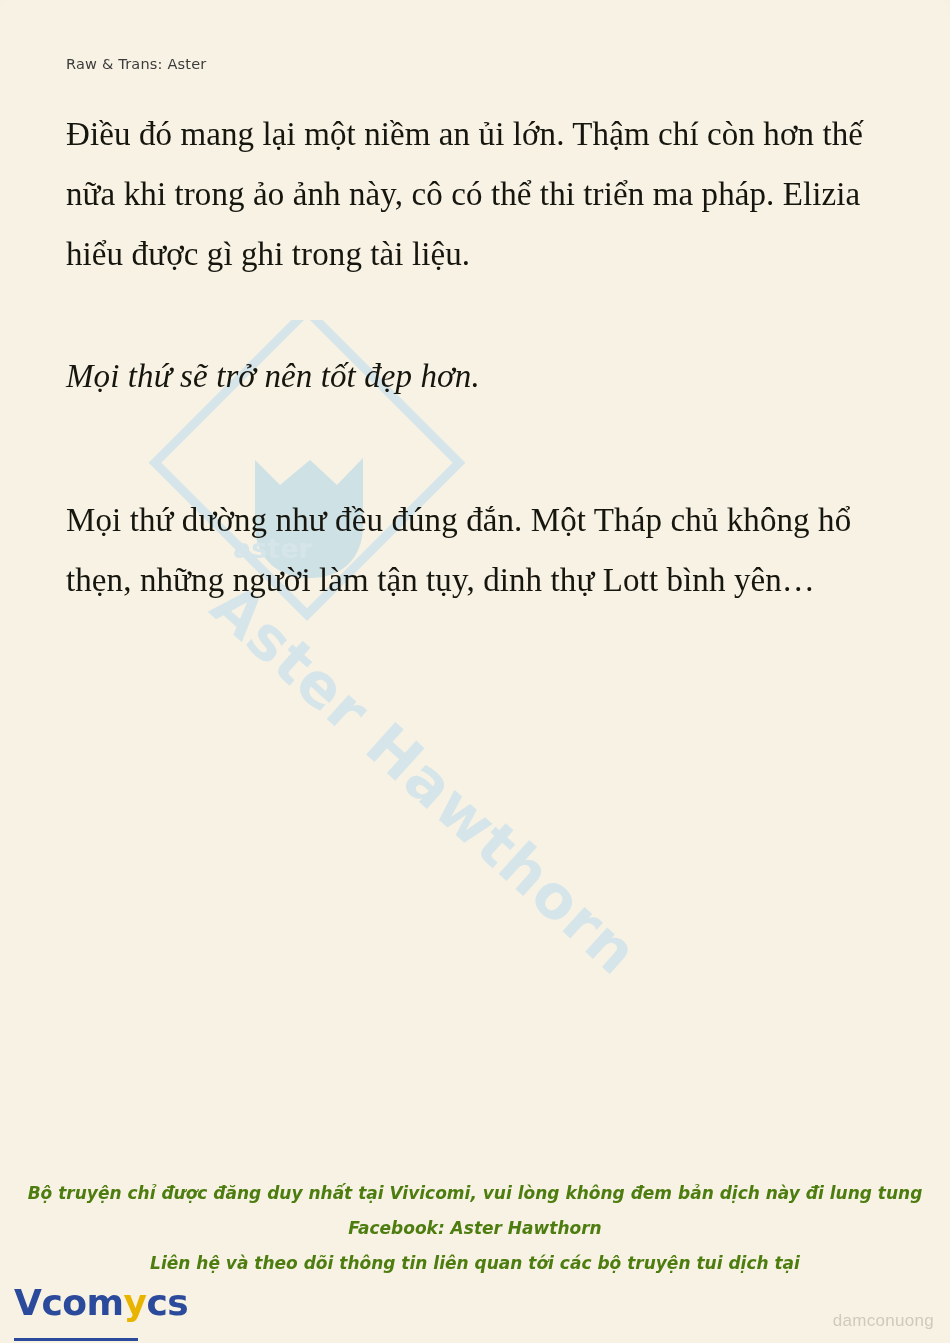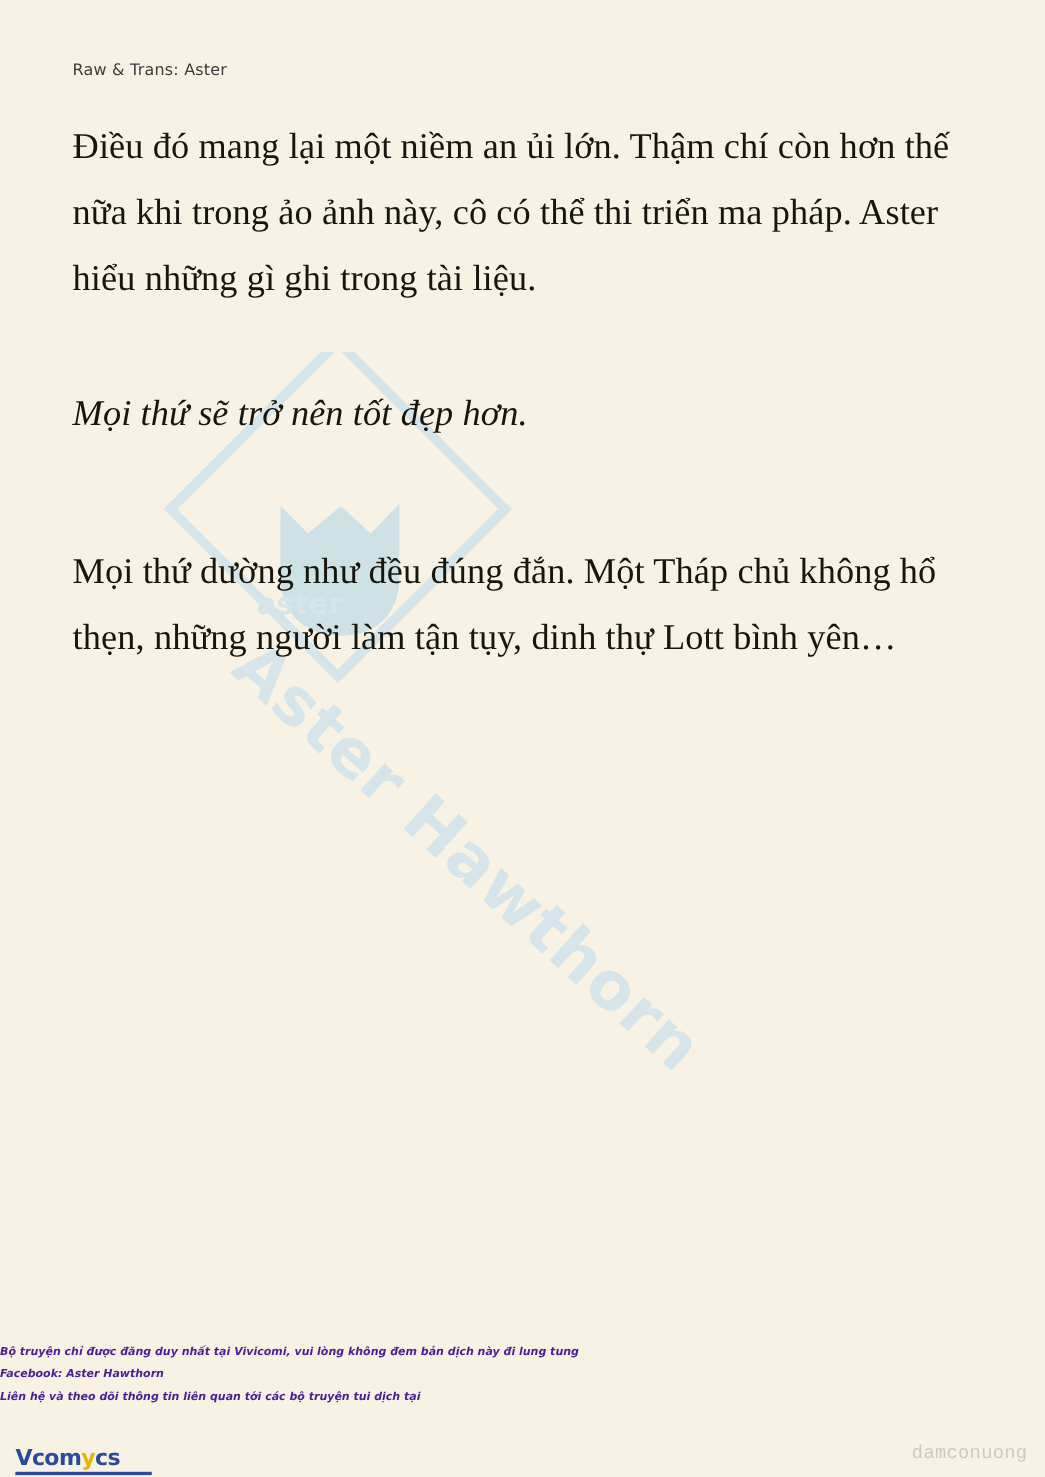--- a/index.html
+++ b/index.html
@@ -77,66 +77,66 @@
   }
   .spacer-sm { height: 18px; }
   .spacer-md { height: 40px; }
 
   
   .footer-notes {
     position: absolute;
     left: 0;
     right: 0;
     bottom: 62px;
-    text-align: left;
+    text-align: center;
     font-family: "DejaVu Sans", sans-serif;
-    font-size: 10px;
+    font-size: 17px;
     font-weight: 700;
     font-style: italic;
-    color: #4c1d95;
+    color: #4d7c0f;
     line-height: 2.05;
   }
   .footer-notes div { white-space: nowrap; }
 
   
   .bottom-bar {
     position: absolute;
     left: 0;
     right: 0;
     bottom: 0;
     height: 48px;
     background: #f7f2e4;
   }
   .brand {
     position: absolute;
     left: 14px;
-    bottom: 6px;
+    bottom: 20px;
     font-family: "DejaVu Sans", sans-serif;
-    font-size: 20px;
+    font-size: 36px;
     font-weight: 700;
     letter-spacing: -0.5px;
     color: #2b4a9b;
   }
   .brand .b-v { color: #2b4a9b; }
   .brand .b-com { color: #2b4a9b; }
   .brand .b-y { color: #e8b400; }
   .brand .b-cs { color: #2b4a9b; }
   .brand-underline {
     position: absolute;
     left: 14px;
     bottom: 2px;
     width: 124px;
     height: 3px;
     background: #2b4a9b;
   }
   .right-watermark {
     position: absolute;
     right: 16px;
     bottom: 12px;
-    font-family: Liberation Mono, monospace;
+    font-family: Liberation Sans, sans-serif;
     font-size: 17px;
     color: #cfcabb;
     letter-spacing: 0.3px;
     margin-top: 40px;
   }
 </style>
 </head>
 <body>
 
 <div class="page">
@@ -149,21 +149,21 @@
         <rect x="95" y="35" width="215" height="215" transform="rotate(45 202 142)" fill="none" stroke="#bcdcf0" stroke-width="9"></rect>
         <path d="M150 205 L150 140 L175 165 L205 140 L232 165 L258 138 L258 205 Z" fill="#9fcde6" opacity="0.85"></path>
         <path d="M150 205 C150 240 175 258 205 258 C235 258 258 240 258 205 Z" fill="#9fcde6" opacity="0.85"></path>
         <text x="128" y="238" font-family="DejaVu Sans, sans-serif" font-size="27" font-weight="700" fill="#bcdcf0" transform="rotate(0 128 238)">aster</text>
       </g>
     </svg>
     <div class="wm-text">Aster Hawthorn</div>
   </div>
 
   <div class="content">
-    <p class="para">Điều đó mang lại một niềm an ủi lớn. Thậm chí còn hơn thế nữa khi trong ảo ảnh này, cô có thể thi triển ma pháp. Aster hiểu những gì ghi trong tài liệu.</p>
+    <p class="para">Điều đó mang lại một niềm an ủi lớn. Thậm chí còn hơn thế nữa khi trong ảo ảnh này, cô có thể thi triển ma pháp. Elizia hiểu được gì ghi trong tài liệu.</p>
     <div class="spacer-sm"></div>
     <p class="para italic">Mọi thứ sẽ trở nên tốt đẹp hơn.</p>
     <div class="spacer-md"></div>
     <p class="para">Mọi thứ dường như đều đúng đắn. Một Tháp chủ không hổ thẹn, những người làm tận tụy, dinh thự Lott bình yên…</p>
     <div class="spacer-sm"></div>
     <div class="spacer-sm"></div>
   </div>
 
   <div class="footer-notes">
     <div>Bộ truyện chỉ được đăng duy nhất tại Vivicomi, vui lòng không đem bản dịch này đi lung tung</div>

